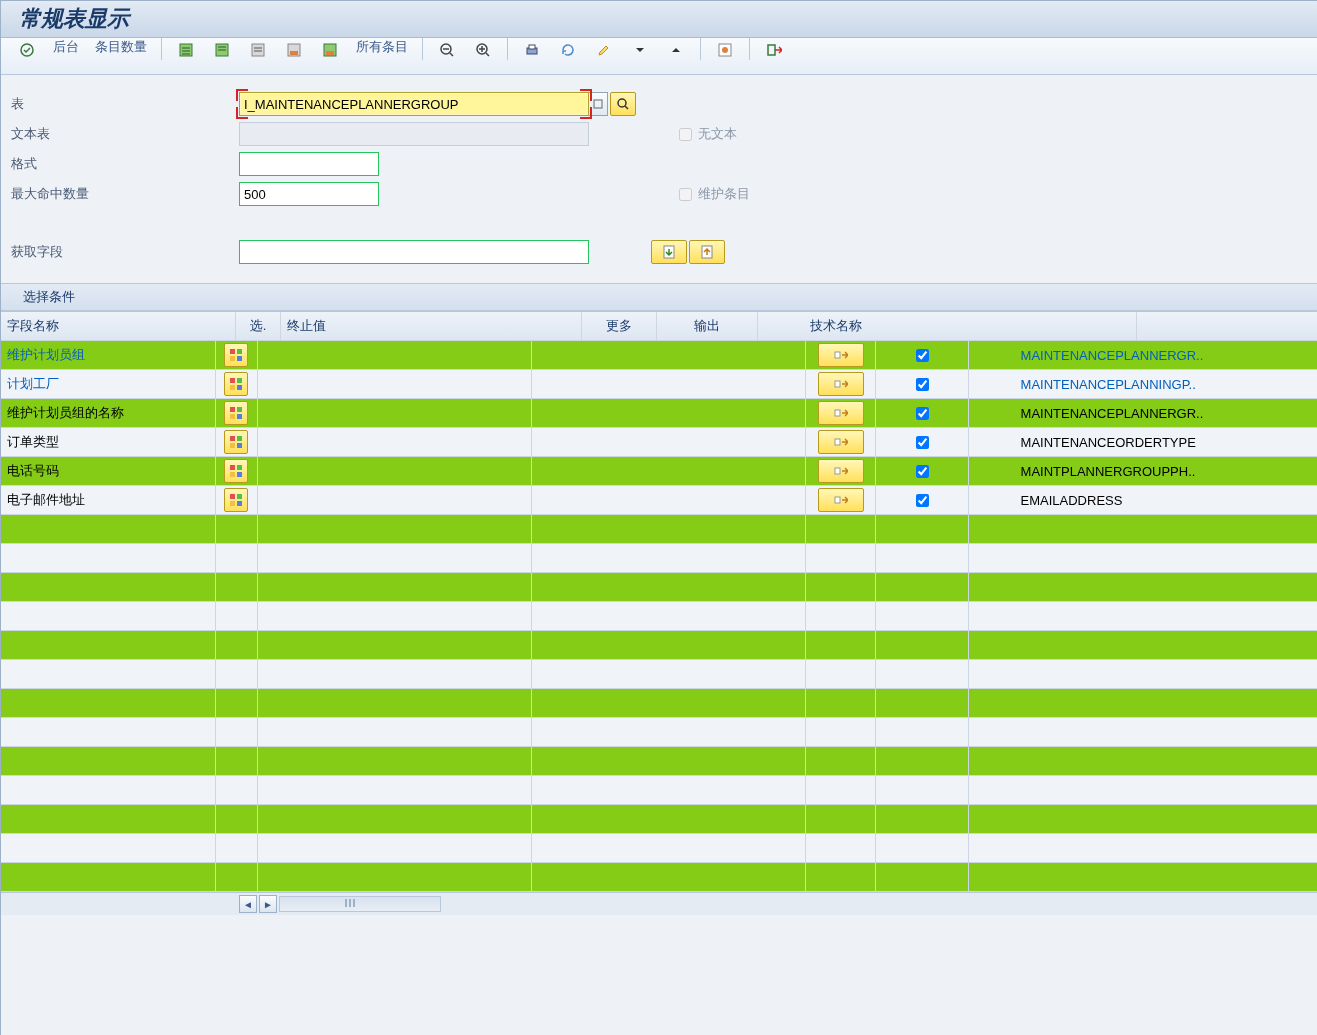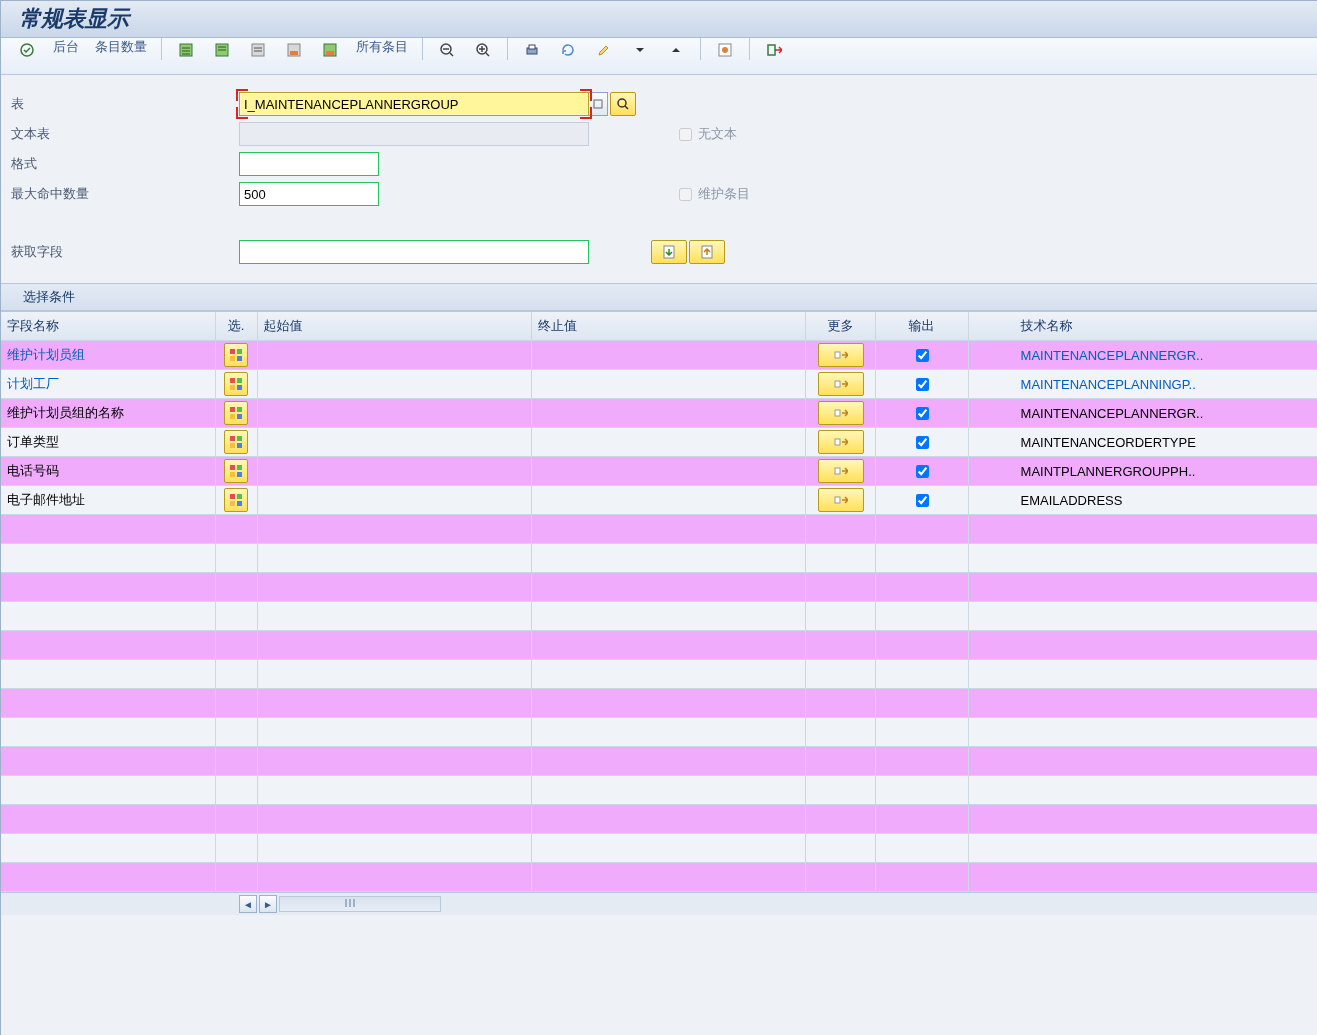--- a/index.html
+++ b/index.html
@@ -32,21 +32,21 @@
 .ghead{background:linear-gradient(#eef2f9,#dde6f1);}
 .gcell{border-right:1px solid #cdd7e3;display:flex;align-items:center;padding:0 6px;overflow:hidden;white-space:nowrap;text-overflow:ellipsis;}
 .ghead .gcell{color:#1a3a6a;}
 .c-field{width:222px;}
 .c-sel{width:32px;justify-content:center;}
 .c-start{width:288px;}
 .c-end{width:288px;}
 .c-more{width:62px;justify-content:center;}
 .c-out{width:88px;justify-content:center;}
 .c-tech{width:320px;margin-left:46px;}
-.grow{background:#f0abfc;}
+.grow{background:#84cc16;}
 .grow:nth-child(even){background:#f0f3f8;}
 .link{color:#005fbf;cursor:pointer;}
 .selbtn{width:22px;height:22px;background:linear-gradient(#fff7b8,#ffe05a);border:1px solid #b69a1e;border-radius:2px;display:flex;align-items:center;justify-content:center;cursor:pointer;}
 .morebtn{width:44px;height:22px;background:linear-gradient(#fff7b8,#ffe05a);border:1px solid #b69a1e;border-radius:2px;display:flex;align-items:center;justify-content:center;cursor:pointer;gap:3px;}
 .cinput{height:20px;width:100%;border:none;background:transparent;font-size:13px;}
 .scrollctrl{height:22px;background:#e5ebf3;border-top:1px solid #b8c7da;display:flex;align-items:center;padding-left:238px;gap:2px;}
 .scrollbtn{width:16px;height:16px;background:linear-gradient(#fafcff,#dce5f0);border:1px solid #9db1c9;display:flex;align-items:center;justify-content:center;cursor:pointer;font-size:10px;color:#3a5a8a;}
 .scrolltrack{height:14px;width:160px;background:linear-gradient(#d8e1ed,#e8eef6);border:1px solid #b8c7da;position:relative;}
 .scrollgrip{position:absolute;left:60px;top:2px;width:20px;height:8px;display:flex;gap:2px;justify-content:center;}
 .scrollgrip span{width:2px;height:8px;background:#9db1c9;}
@@ -217,21 +217,20 @@
         </span>
     </div>
   </div>
 
   <div class="panelhdr">选择条件</div>
 
   <div class="grid">
     <div class="ghead">
       <div class="gcell c-field">字段名称</div>
       <div class="gcell c-sel">选.</div>
-      <div class="gcell c-start">起始值</div>
       <div class="gcell c-end">终止值</div>
       <div class="gcell c-more">更多</div>
       <div class="gcell c-out">输出</div>
       <div class="gcell c-tech">技术名称</div>
     </div>
     <div id="grid-body">
         <div class="grow">
           <div class="gcell c-field">
             <span class="link">维护计划员组</span>
           </div>

